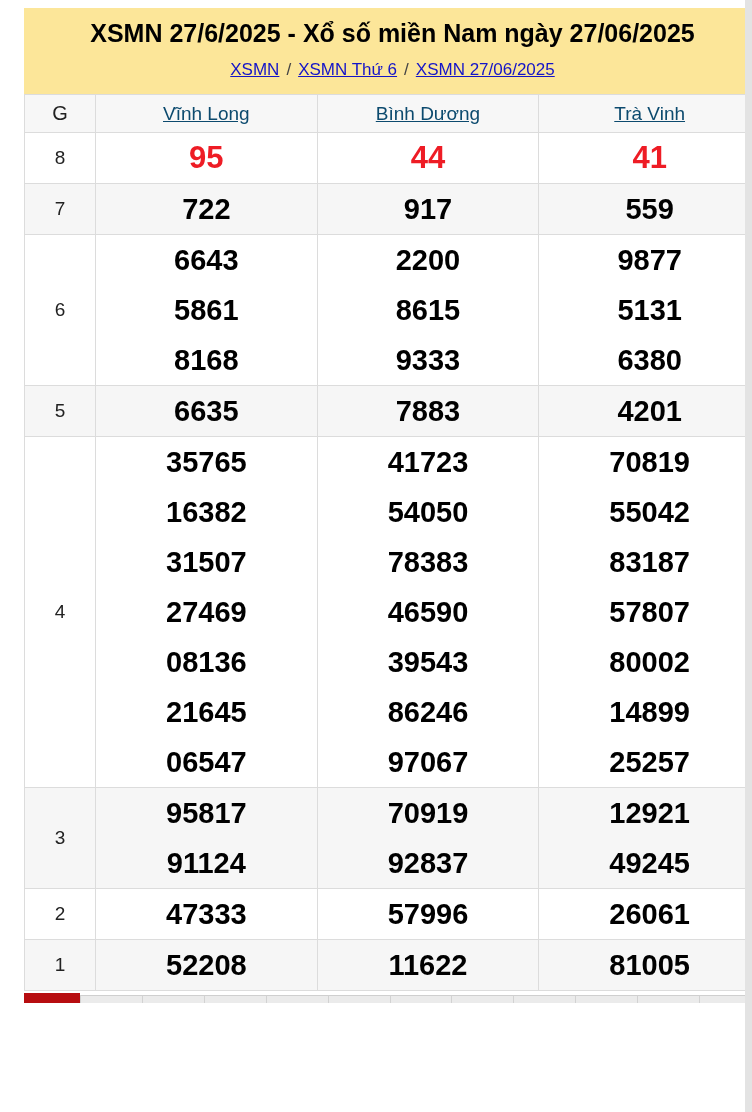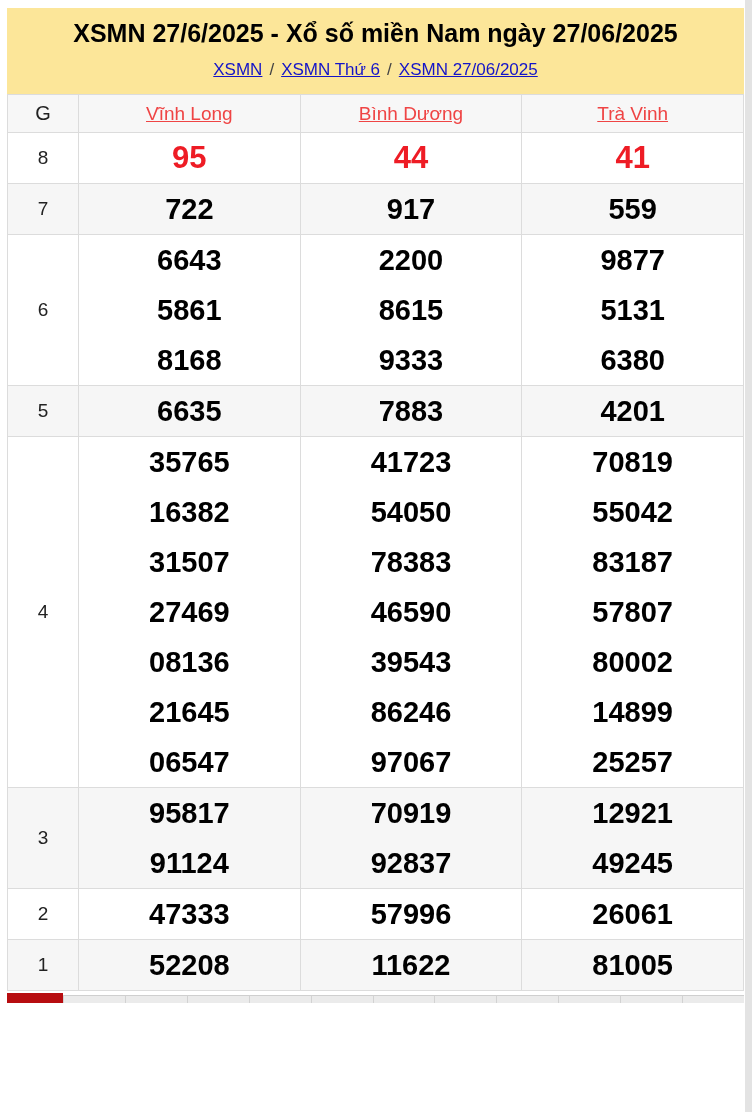--- a/index.html
+++ b/index.html
@@ -5,21 +5,21 @@
   * { box-sizing: border-box; }
   html, body {
     margin: 0; padding: 0;
     width: 752px; height: 1112px;
     overflow: hidden;
     background: #ffffff;
     font-family: "Liberation Sans", sans-serif;
   }
   .page {
     position: relative;
-    padding: 8px 0 0 7px;
+    padding: 8px 0 0 24px;
     width: 745px;
   }
   
   .header-box {
     width: 737px;
     background: #fce699;
     text-align: center;
     padding: 10px 4px 14px;
   }
   .page-title {
@@ -54,21 +54,21 @@
     padding: 0;
   }
   thead th {
     background: #f7f7f7;
     height: 38px;
     font-weight: 400;
     font-size: 20px;
     color: #222222;
   }
   thead th a {
-    color: #ef4444;
+    color: #0c4a6e;
     text-decoration: underline;
     font-size: 19px;
     cursor: pointer;
   }
   tr.alt td { background: #f6f6f6; }
   td.rlabel {
     font-size: 19px;
     font-weight: 400;
     color: #222222;
   }

